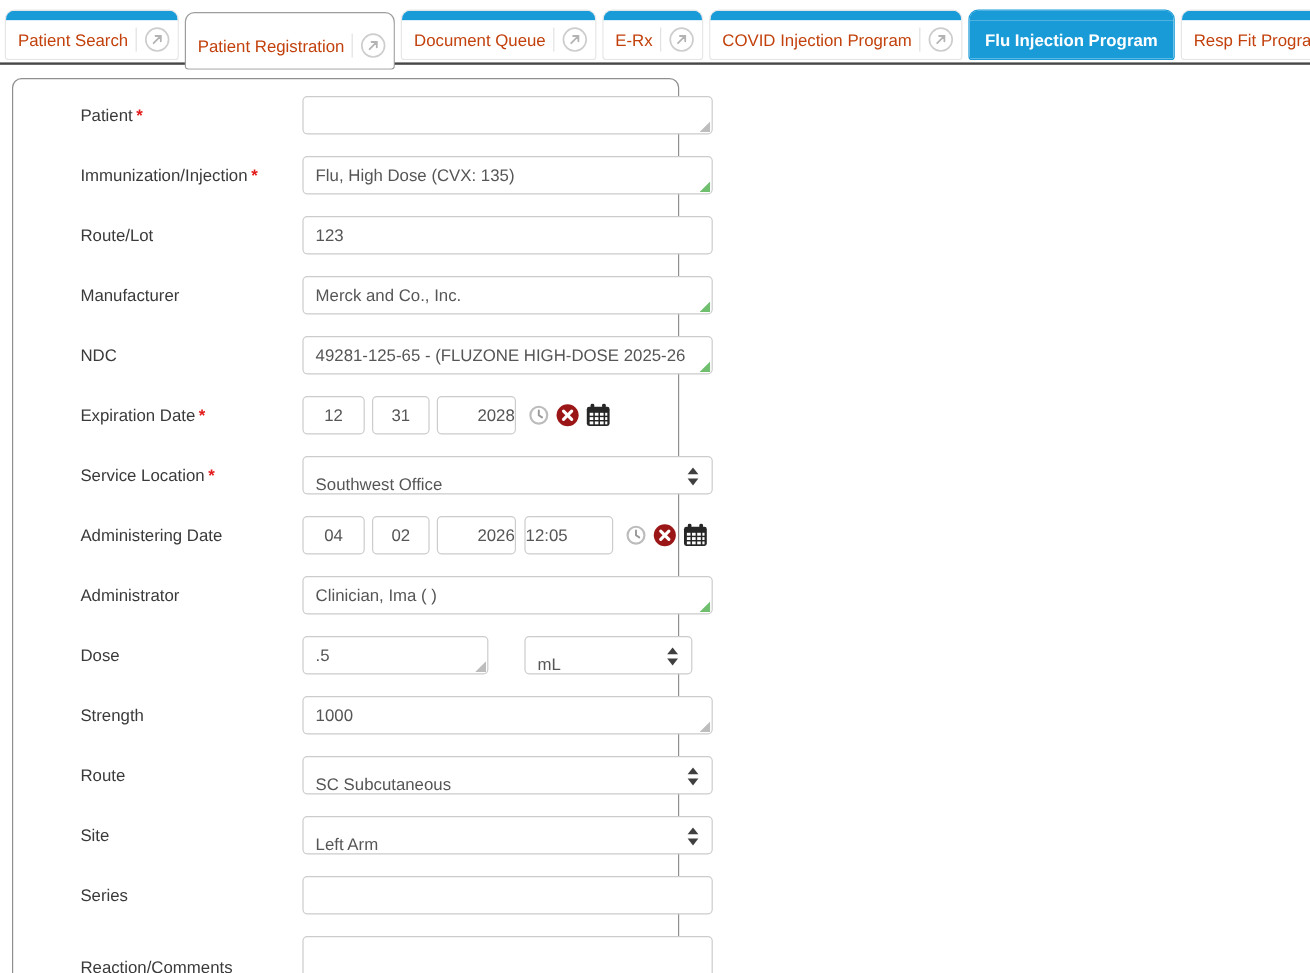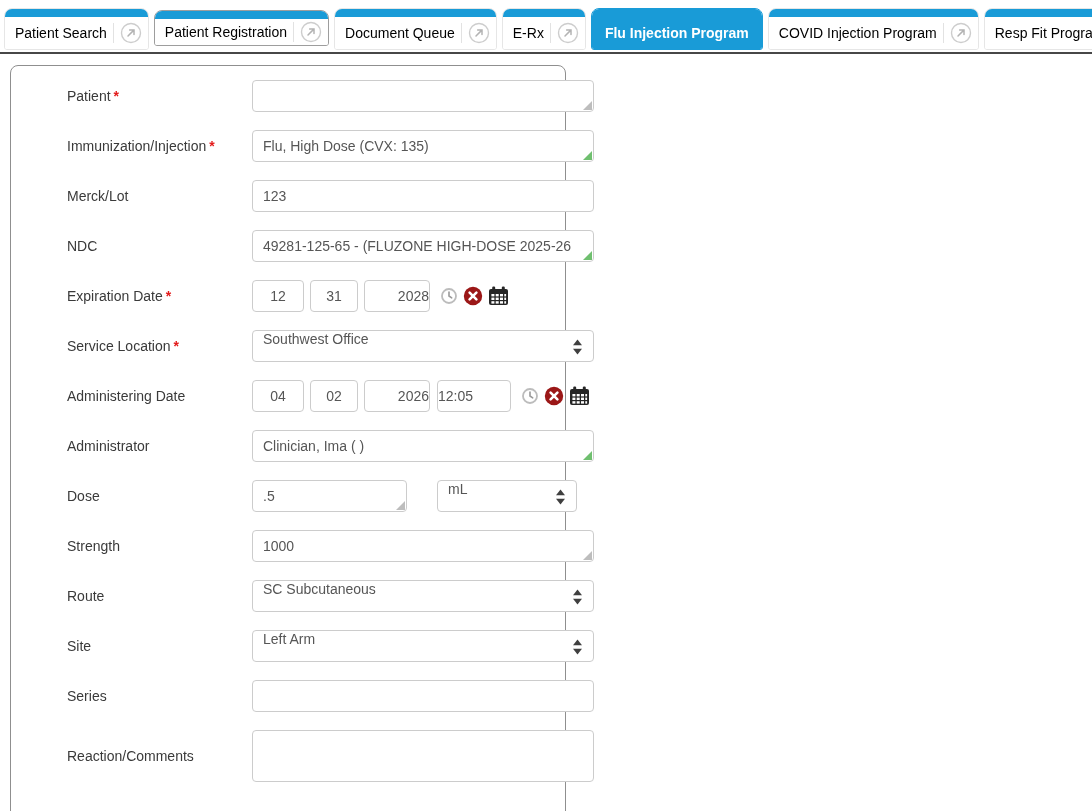--- a/index.html
+++ b/index.html
@@ -7,24 +7,24 @@
               font-family:"Liberation Sans", sans-serif; }
 
   
   .tabbar { position:relative; height:54px; padding:8px 0 0 4px;
             border-bottom:2px solid #474747; display:flex; gap:5px;
             align-items:flex-start; background:#fff; }
   .tab { display:flex; flex-direction:column; height:42px; border-radius:8px 8px 3px 3px;
          overflow:hidden; border:1px solid #e6e6e6; background:#fff; cursor:pointer; flex:none; }
   .tab-top { height:8px; background:#199bd7; flex:none; }
   .tab-body { flex:1; display:flex; align-items:center; gap:6px; padding:0 6px 0 10px;
-              font-size:14px; color:#000000; background:#fff; white-space:nowrap; }
+              font-size:14px; color:#c2410c; background:#fff; white-space:nowrap; }
   .tab-sep { width:1px; height:20px; background:#e2e2e2; }
   .open-circ { width:22px; height:22px; flex:none; display:flex; align-items:center; justify-content:center; }
-  .tab.focused { border:1px solid #9d9d9d; height:36px; margin-top:2px; }
+  .tab.focused { border:1px solid #9d9d9d; height:48px; margin-top:2px;align-items:flex-end; }
   .tab.active { border-color:#199bd7; }
   .tab.active .tab-top { background:#199bd7; }
   .tab.active .tab-body { background:#199bd7; color:#fff; font-weight:bold; padding:0 13px; }
 
   
   .panel { position:absolute; left:10px; top:65px; width:556px; height:880px;
            border:1px solid #8f8f8f; border-radius:8px; background:#fff; padding-top:14px; }
   .row { display:flex; align-items:center; margin:0 0 18px 15px; min-height:32px; }
   .lbl { width:185px; flex:none; font-size:14px; color:#3a3a3a;margin-left:41px; }
   .req { color:#e31b1b; font-weight:bold; margin-left:3px; }
@@ -41,21 +41,21 @@
   .grip.green { background:#6fbf6f; }
 
   input.field { height:32px; padding:0 10px; outline:none; }
   input.txt { width:342px; }
   input.dmon, input.dday { width:52px; text-align:center; padding:0; }
   input.dday { width:48px; margin-left:6px; }
   input.dyear { width:66px; text-align:right; padding:0; margin-left:6px; }
   input.dtime { width:74px; text-align:left; padding:0; margin-left:7px; }
 
   .sel { width:342px; height:32px; border:1px solid #ccc; border-radius:4px; background:#fff;
-         display:flex; align-items:flex-start; font-size:14px; color:#565656;
+         display:flex; align-items:flex-end; font-size:14px; color:#565656;
          padding:0 30px 0 10px; position:relative; cursor:default; }
   .sel.small { width:140px; margin-left:30px; }
   .updown { position:absolute; right:10px; top:8px; }
 
   .dicons { display:flex; align-items:center; gap:5px; margin-left:10px; }
   .icon-btn { display:flex; align-items:center; cursor:pointer; }
 
   textarea.tall { height:52px; }
   .ta-wrap.tall { height:52px; }
 </style>
@@ -113,38 +113,38 @@
       <span class="tab-sep"></span>
       <span class="open-circ icon-btn">
         <svg width="22" height="22" viewBox="0 0 22 22">
             <circle cx="11" cy="11" r="9.5" fill="none" stroke="#cdcdcd" stroke-width="1.4"></circle>
             <path d="M8 14 L13.6 8.4 M9.6 8 H14 V12.4" stroke="#b3b3b3" stroke-width="1.5" fill="none" stroke-linecap="round"></path>
           </svg>
       </span>
     </div>
   </div>
 
+  <div class="tab">
+    <div class="tab-top"></div>
+    <div class="tab-body">
+      <span>COVID Injection Program</span>
+      <span class="tab-sep"></span>
+      <span class="open-circ icon-btn">
+        <svg width="22" height="22" viewBox="0 0 22 22">
+            <circle cx="11" cy="11" r="9.5" fill="none" stroke="#cdcdcd" stroke-width="1.4"></circle>
+            <path d="M8 14 L13.6 8.4 M9.6 8 H14 V12.4" stroke="#b3b3b3" stroke-width="1.5" fill="none" stroke-linecap="round"></path>
+          </svg>
+      </span>
+    </div>
+  </div>
+
   <div class="tab active">
     <div class="tab-top"></div>
     <div class="tab-body">
       <span>Flu Injection Program</span>
-    </div>
-  </div>
-
-  <div class="tab">
-    <div class="tab-top"></div>
-    <div class="tab-body">
-      <span>COVID Injection Program</span>
-      <span class="tab-sep"></span>
-      <span class="open-circ icon-btn">
-        <svg width="22" height="22" viewBox="0 0 22 22">
-            <circle cx="11" cy="11" r="9.5" fill="none" stroke="#cdcdcd" stroke-width="1.4"></circle>
-            <path d="M8 14 L13.6 8.4 M9.6 8 H14 V12.4" stroke="#b3b3b3" stroke-width="1.5" fill="none" stroke-linecap="round"></path>
-          </svg>
-      </span>
     </div>
   </div>
 
   <div class="tab">
     <div class="tab-top"></div>
     <div class="tab-body">
       <span>Resp Fit Program</span>
 
     </div>
   </div>
@@ -166,26 +166,35 @@
     <div class="lbl"><span>Immunization/Injection</span><span class="req">*</span></div>
     <div class="ctrl">
       <span class="ta-wrap">
         <textarea class="field" wrap="off" style="">Flu, High Dose (CVX: 135)</textarea>
         <span class="grip green"></span>
       </span>
     </div>
   </div>
 
   <div class="row">
-    <div class="lbl"><span>Merck/Lot</span></div>
+    <div class="lbl"><span>Route/Lot</span></div>
     <div class="ctrl">
       <input class="field txt" value="123" style="">
     </div>
   </div>
 
+  <div class="row">
+    <div class="lbl"><span>Manufacturer</span></div>
+    <div class="ctrl">
+      <span class="ta-wrap">
+        <textarea class="field" wrap="off" style="">Merck and Co., Inc.</textarea>
+        <span class="grip green"></span>
+      </span>
+    </div>
+  </div>
 
   <div class="row">
     <div class="lbl"><span>NDC</span></div>
     <div class="ctrl">
       <span class="ta-wrap">
         <textarea class="field" wrap="off" style="">49281-125-65 - (FLUZONE HIGH-DOSE 2025-26</textarea>
         <span class="grip green"></span>
       </span>
     </div>
   </div>

